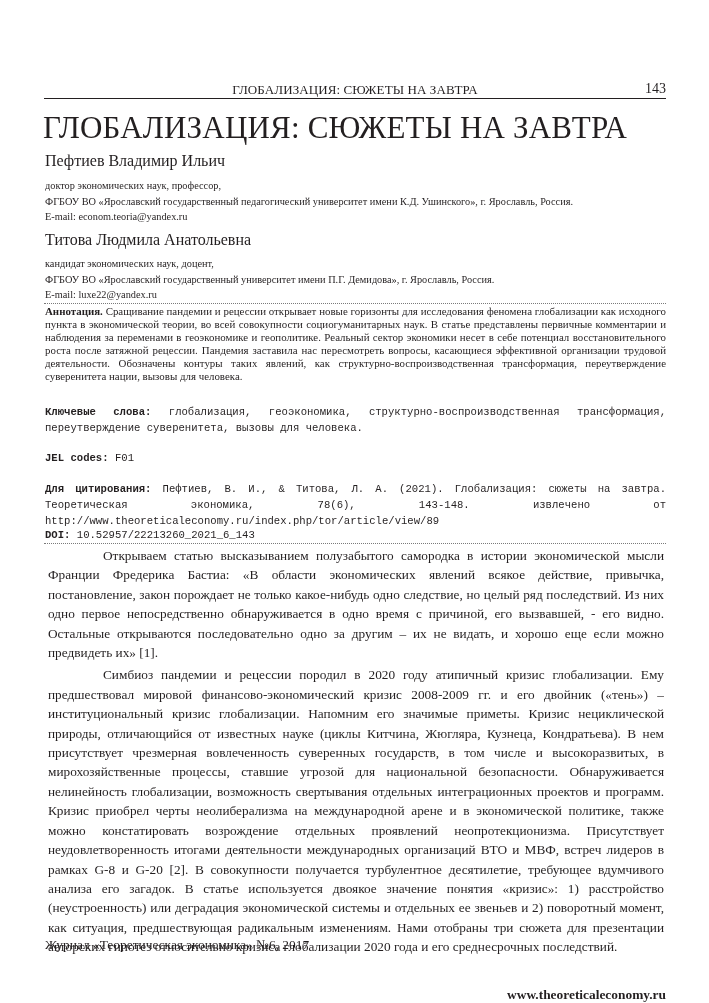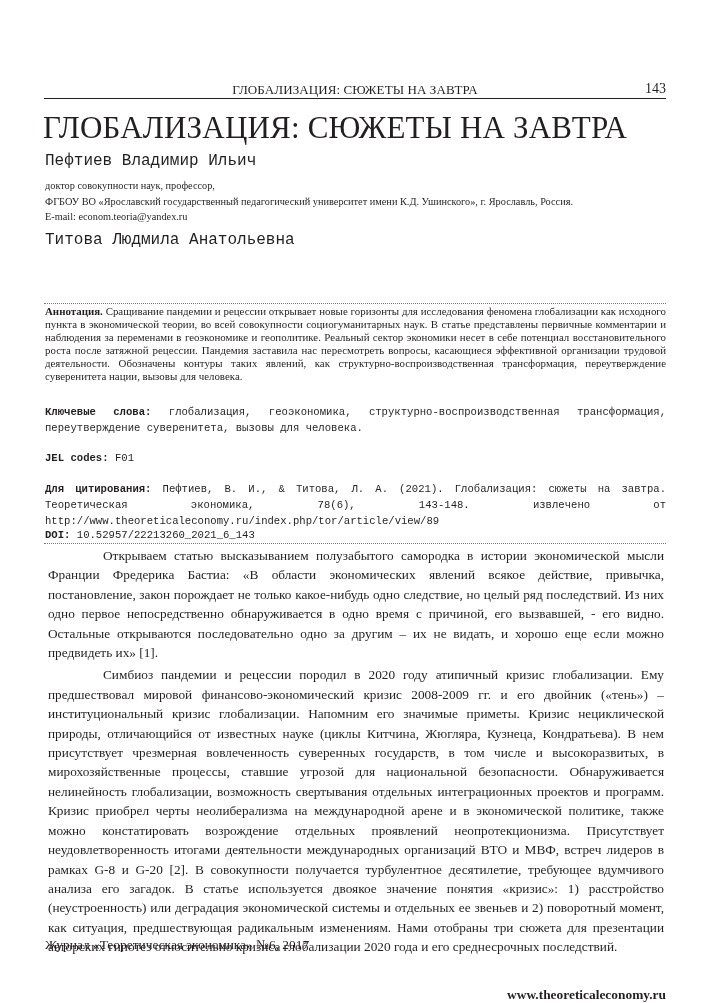--- a/index.html
+++ b/index.html
@@ -2,21 +2,21 @@
 <html><head>
 <meta charset="utf-8">
 <style>
   html, body { margin: 0; padding: 0; background: #ffffff; }
   body { width: 709px; height: 1003px; position: relative; overflow: hidden; color: #231f20; font-family: "Liberation Serif", "DejaVu Serif", serif; }
   .page { position: absolute; left: 0; top: 0; width: 709px; height: 1003px; }
   .running-head { position: absolute; left: 44px; top: 80px; width: 622px; height: 18px; border-bottom: 1.4px solid #231f20; }
   .running-title { position: absolute; left: 0; width: 100%; text-align: center; top: 2px; font-size: 13px; letter-spacing: 0.1px; }
   .page-num { position: absolute; right: 0; top: 1px; font-size: 14px; }
   .title { position: absolute; left: 43px; top: 110px; font-size: 31px; letter-spacing: 0.2px; white-space: nowrap; }
-  .author-name { position: absolute; left: 45px; font-size: 16px; white-space: nowrap; font-family: Liberation Mono, monospace; }
+  .author-name { position: absolute; left: 45px; font-size: 16px; white-space: nowrap; }
   .aff { position: absolute; left: 45px; font-size: 10.3px; line-height: 15.5px; white-space: nowrap; }
   .dots { position: absolute; left: 44px; width: 622px; height: 0; border-top: 1.2px dotted #7a7a7a; }
   .abstract { position: absolute; left: 45px; top: 305px; width: 621px; font-size: 10.9px; line-height: 13px; text-align: justify; }
   .abstract b { font-weight: bold; }
   .meta { position: absolute; left: 45px; width: 621px; font-size: 10.6px; line-height: 16px; text-align: justify; font-family: Liberation Mono, monospace; }
   .meta b { font-weight: bold; }
   .body-text { position: absolute; left: 45px; top: 543px; width: 622px; font-size: 13.3px; line-height: 19.4px; text-align: justify; }
   .body-text p { margin: 3px; text-indent: 55px; }
   .footer-left { position: absolute; left: 45px; top: 937px; font-size: 13.4px; white-space: nowrap; }
   .footer-right { position: absolute; right: 43px; top: 987px; font-size: 13.4px; white-space: nowrap; font-weight: bold; }
@@ -28,26 +28,31 @@
 
   <div class="running-head">
     <span class="running-title">ГЛОБАЛИЗАЦИЯ: СЮЖЕТЫ НА ЗАВТРА</span>
     <span class="page-num">143</span>
   </div>
 
   <div class="title">ГЛОБАЛИЗАЦИЯ: СЮЖЕТЫ НА ЗАВТРА</div>
 
   <div class="author-name" style="top:152px;">Пефтиев Владимир Ильич</div>
   <div class="aff" style="top:178px;">
-    <div>доктор совокупности наук, профессор,</div>
+    <div>доктор экономических наук, профессор,</div>
     <div>ФГБОУ ВО «Ярославский государственный педагогический университет имени К.Д. Ушинского», г. Ярославль, Россия.</div>
     <div>E-mail: econom.teoria@yandex.ru</div>
   </div>
 
   <div class="author-name" style="top:231px;">Титова Людмила Анатольевна</div>
+  <div class="aff" style="top:256px;">
+    <div>кандидат экономических наук, доцент,</div>
+    <div>ФГБОУ ВО «Ярославский государственный университет имени П.Г. Демидова», г. Ярославль, Россия.</div>
+    <div>E-mail: luxe22@yandex.ru</div>
+  </div>
 
   <div class="dots" style="top:303px;"></div>
 
   <div class="abstract"><b>Аннотация.</b><span> Сращивание пандемии и рецессии открывает новые горизонты для исследования феномена глобализации как исходного пункта в экономической теории, во всей совокупности социогуманитарных наук. В статье представлены первичные комментарии и наблюдения за переменами в геоэкономике и геополитике. Реальный сектор экономики несет в себе потенциал восстановительного роста после затяжной рецессии. Пандемия заставила нас пересмотреть вопросы, касающиеся эффективной организации трудовой деятельности. Обозначены контуры таких явлений, как структурно-воспроизводственная трансформация, переутверждение суверенитета нации, вызовы для человека.</span></div>
 
   <div class="meta" style="top:404px;"><b>Ключевые слова:</b><span> глобализация, геоэкономика, структурно-воспроизводственная трансформация, переутверждение суверенитета, вызовы для человека.</span></div>
 
   <div class="meta" style="top:450px;"><b>JEL codes:</b><span> F01</span></div>
 
   <div class="meta" style="top:481px;"><b>Для цитирования:</b><span> Пефтиев, В. И., &amp; Титова, Л. А. (2021). Глобализация: сюжеты на завтра. Теоретическая экономика, 78(6), 143-148. извлечено от http://www.theoreticaleconomy.ru/index.php/tor/article/view/89</span></div>

